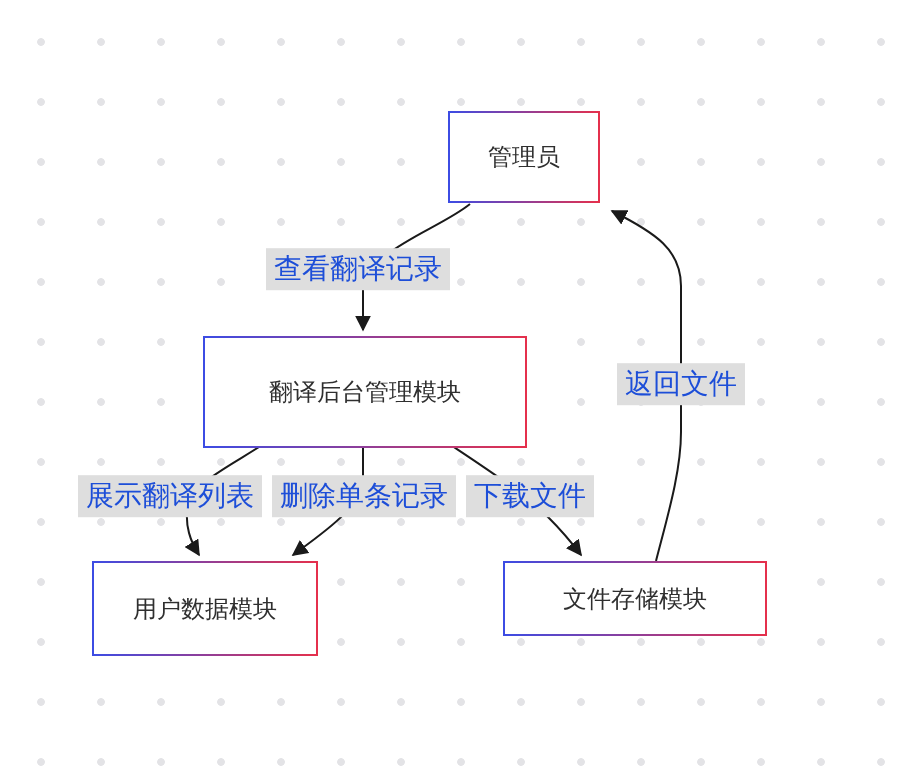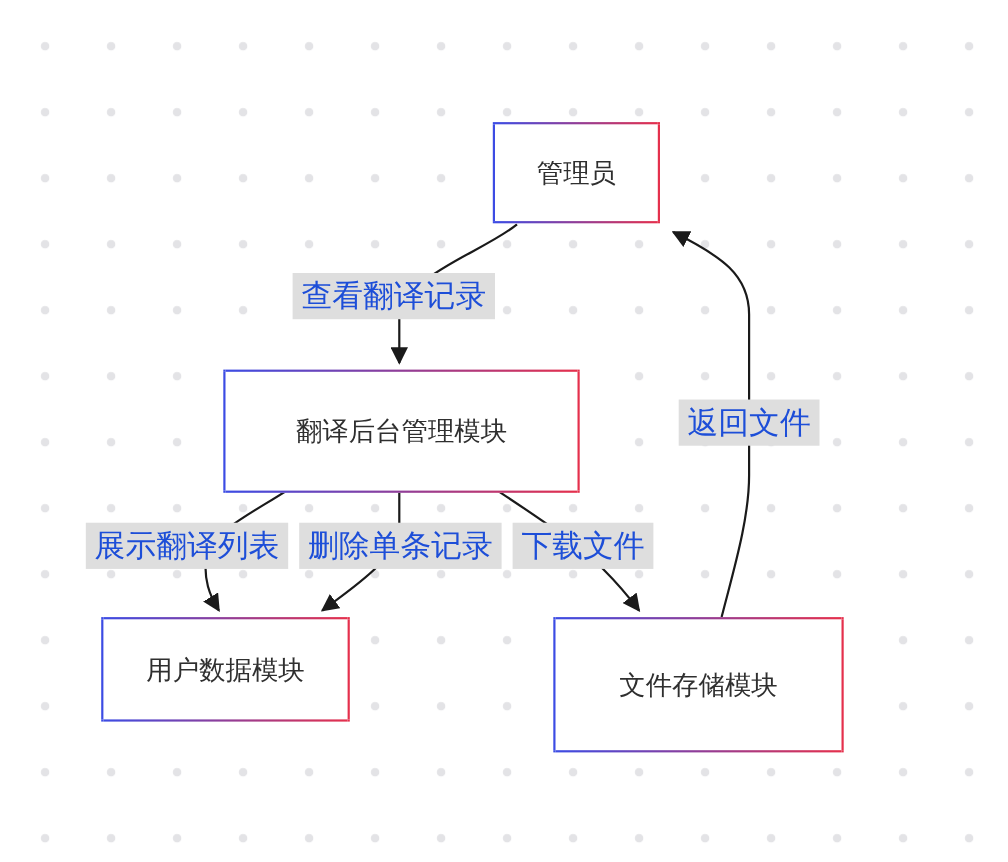--- a/index.html
+++ b/index.html
@@ -36,21 +36,21 @@
     align-items: center;
     justify-content: center;
     font-size: 24px;
     color: #2f2f2f;
     box-sizing: border-box;
     cursor: pointer;
   }
   .node-admin     { left: 448px; top: 111px; width: 152px; height: 92px; }
   .node-backend   { left: 203px; top: 336px; width: 324px; height: 112px; }
   .node-userdata  { left:  92px; top: 561px; width: 226px; height: 95px; }
-  .node-filestore { left: 503px; top: 561px; width: 264px; height: 123px; }
+  .node-filestore { left: 503px; top: 561px; width: 264px; height: 75px; }
 
   .edge-label {
     position: absolute;
     z-index: 2;
     transform: translate(-50%, -50%);
     background: #dedede;
     color: #1d4ed8;
     font-size: 28px;
     line-height: 1.2;
     padding: 4px 8px;

